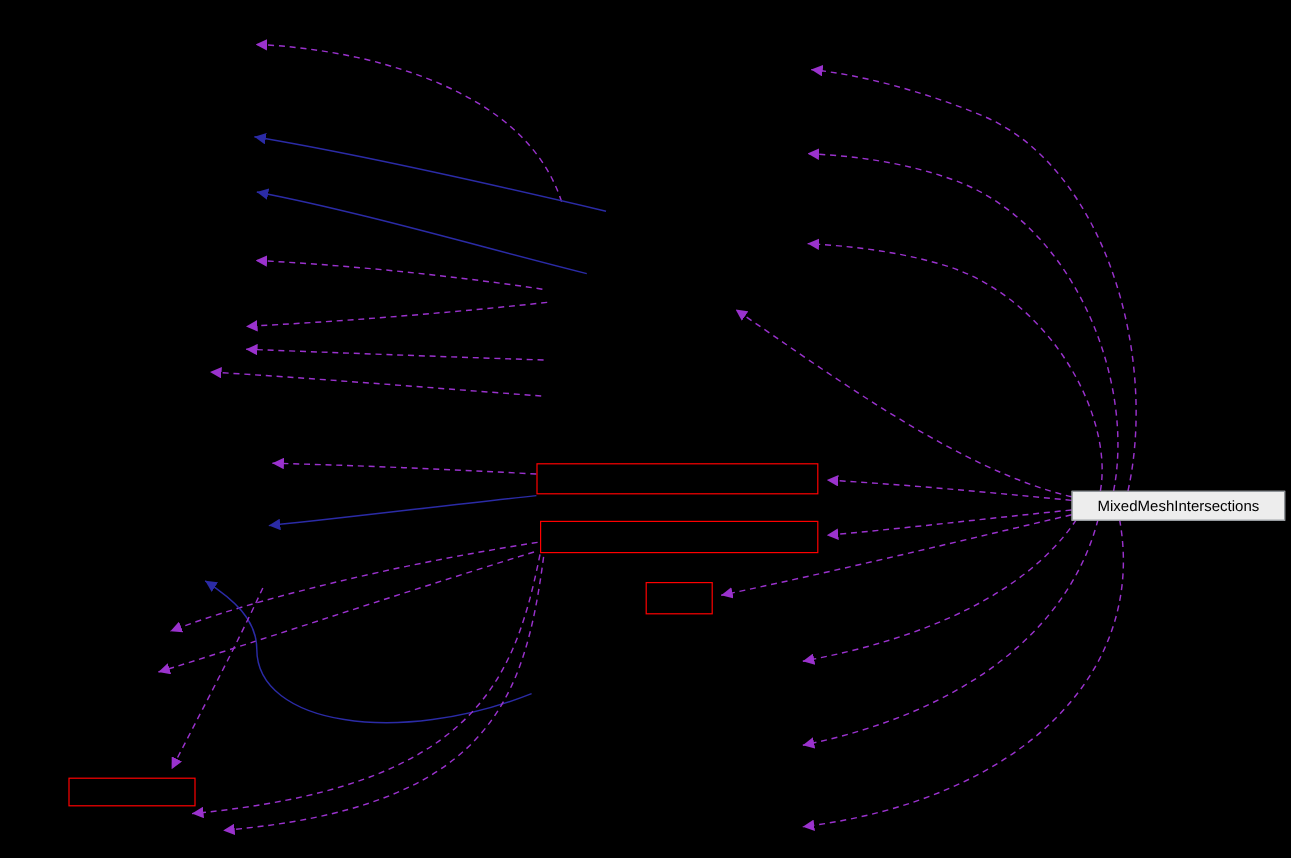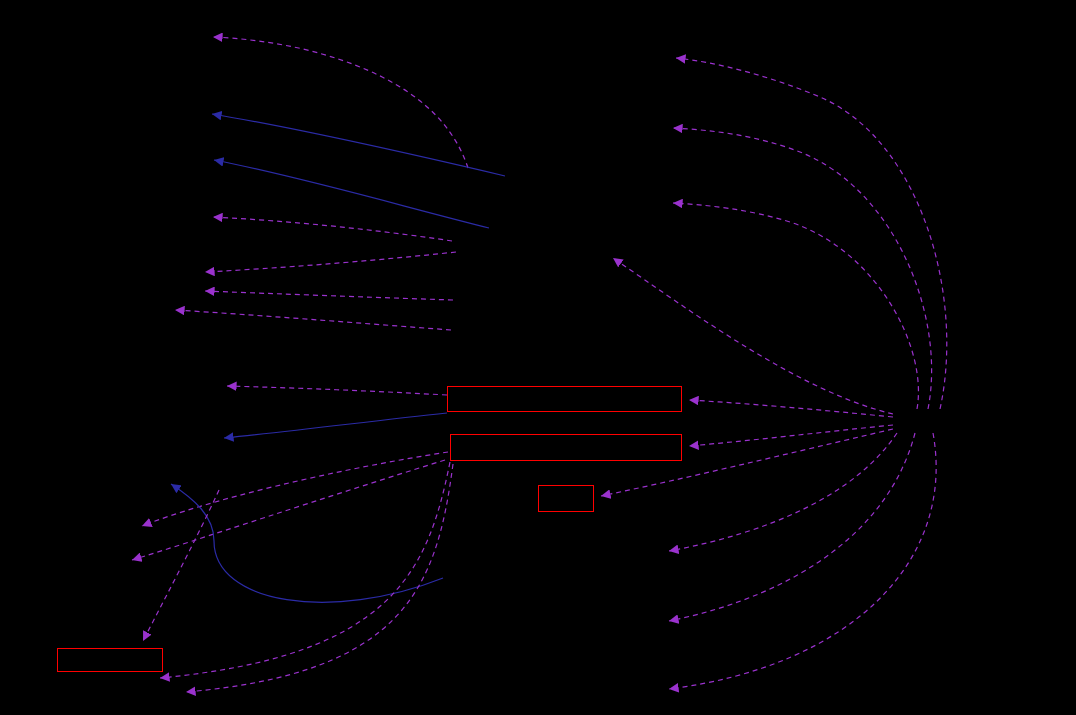--- a/index.html
+++ b/index.html
@@ -85,14 +85,17 @@
       </g>
   </svg>
 
   <div id="nodes">
       <div class="red-node" style="left: 447px; top: 386px; width: 235px; height: 26px; border-color: rgb(255, 0, 0);"></div>
       <div class="red-node" style="left: 450px; top: 434px; width: 232px; height: 27px; border-color: rgb(255, 0, 0);"></div>
       <div class="red-node" style="left: 538px; top: 485px; width: 56px; height: 27px; border-color: rgb(255, 0, 0);"></div>
       <div class="red-node" style="left: 57px; top: 648px; width: 106px; height: 24px; border-color: rgb(255, 0, 0);"></div>
     </div>
 
+  <div class="main-node" id="main-node" style="left: 893px; top: 409px; width: 178px; height: 25px; background: rgb(237, 237, 237); border-color: rgb(143, 148, 153); color: rgb(0, 0, 0);">
+    <span>MixedMeshIntersections</span>
+  </div>
 
 </div>
 
 </body></html>

